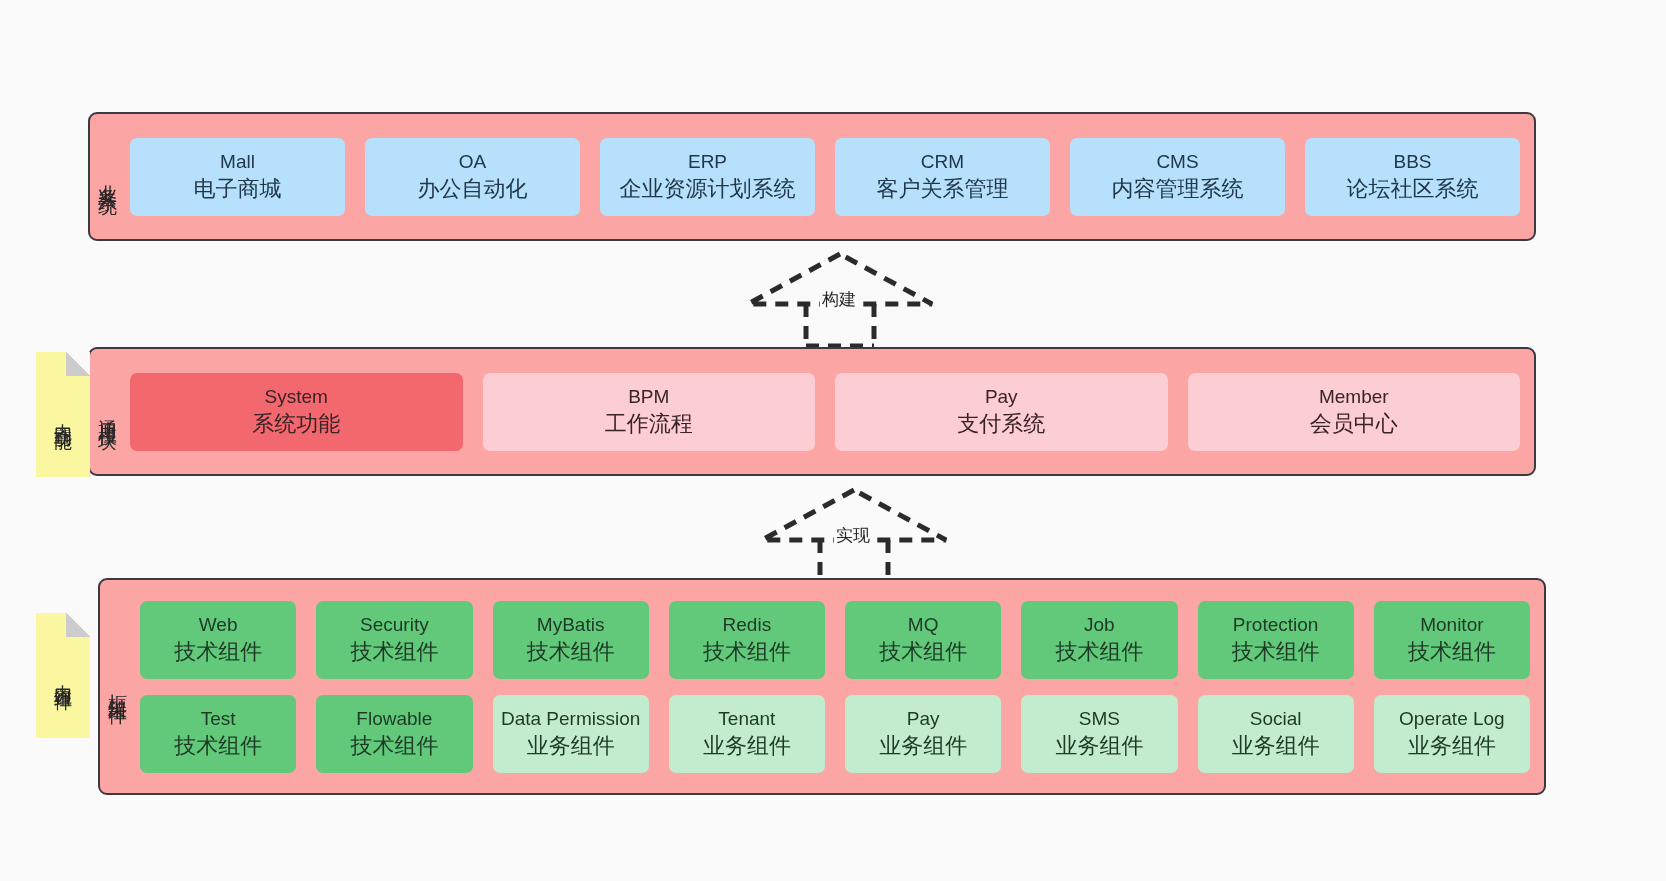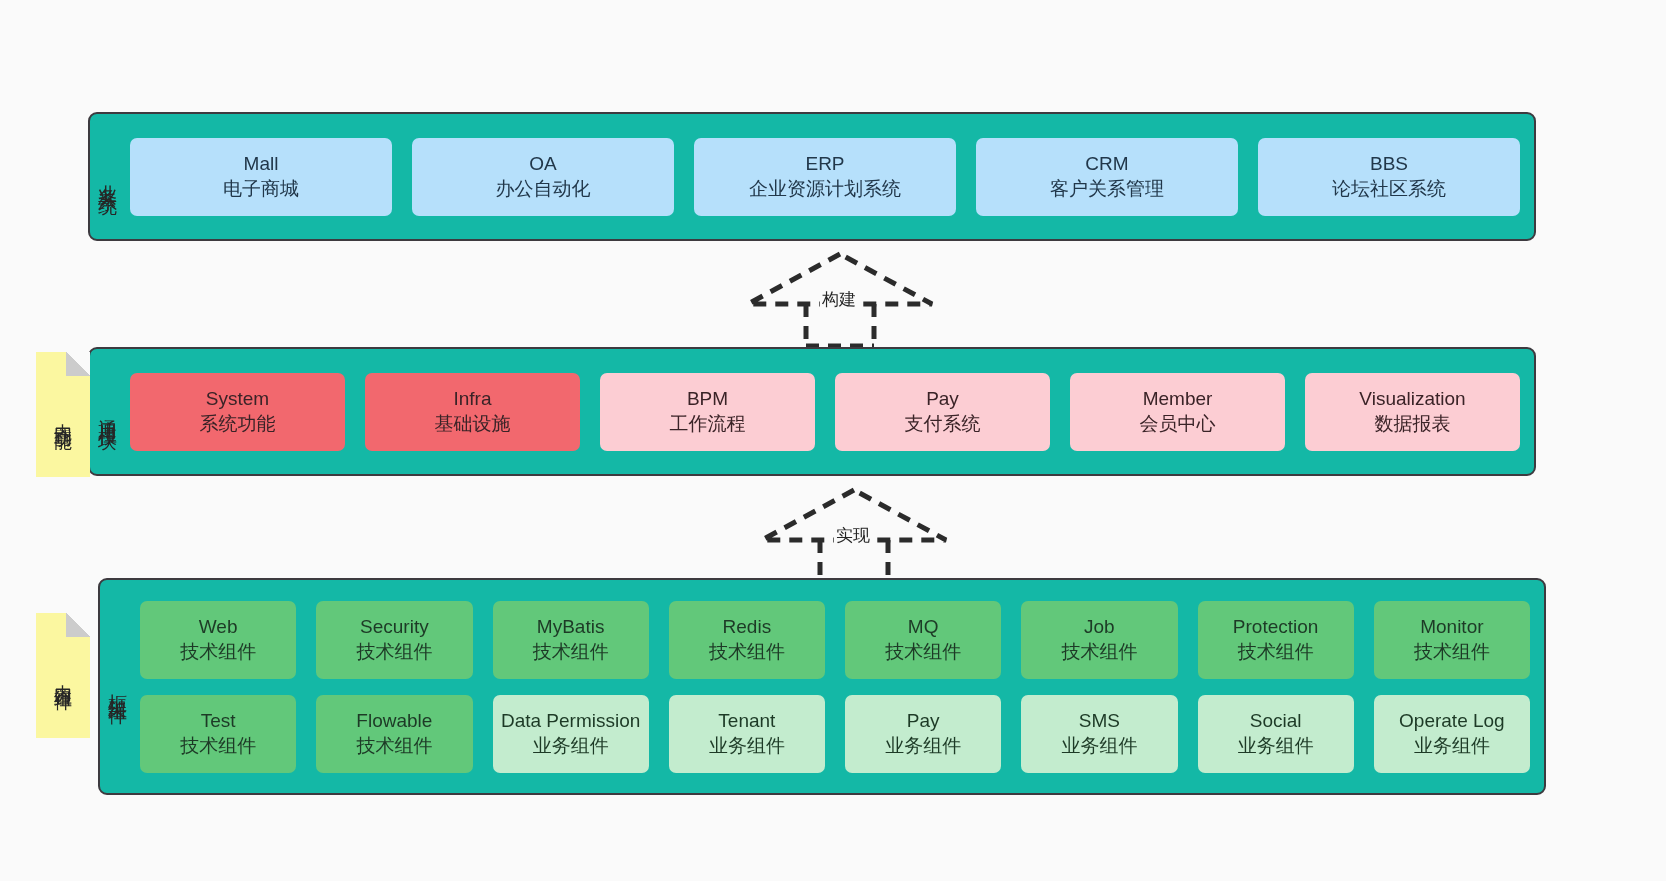--- a/index.html
+++ b/index.html
@@ -17,21 +17,21 @@
   }
 
   .canvas {
     position: absolute;
     inset: 0;
   }
 
   
   .layer {
     position: absolute;
-    background: #14b8a6;
+    background: #fca5a5;
     border: 2px solid #3d3a3f;
     border-radius: 9px;
     box-sizing: border-box;
     display: flex;
     align-items: center;
   }
 
   .layer-title {
     writing-mode: vertical-rl;
     text-orientation: upright;
@@ -71,21 +71,21 @@
     display: flex;
     flex-direction: column;
     align-items: center;
     justify-content: center;
     text-align: center;
     line-height: 1.28;
     box-sizing: border-box;
     padding: 6px 4px;
   }
   .card .t1 { font-size: 19px; }
-  .card .t2 { font-size: 19px; }
+  .card .t2 { font-size: 22px; }
 
   
   .layer-business { left: 88px; top: 112px; width: 1448px; height: 129px; }
   .card-blue { background: #b6e0fb; color: #21374a; height: 78px; }
 
   
   .layer-common { left: 88px; top: 347px; width: 1448px; height: 129px; }
   .card-red   { background: #f26濃; }
   .card-red   { background: #f2686e; color: #3a2327; height: 78px; }
   .card-pink  { background: #fccdd3; color: #3a2327; height: 78px; }
@@ -163,20 +163,24 @@
         </div>
         <div class="card card-blue">
           <span class="t1">ERP</span>
           <span class="t2">企业资源计划系统</span>
         </div>
         <div class="card card-blue">
           <span class="t1">CRM</span>
           <span class="t2">客户关系管理</span>
         </div>
         <div class="card card-blue">
+          <span class="t1">CMS</span>
+          <span class="t2">内容管理系统</span>
+        </div>
+        <div class="card card-blue">
           <span class="t1">BBS</span>
           <span class="t2">论坛社区系统</span>
         </div>
       </div>
     </div>
   </div>
 
   <div class="arrow arrow-build">
     <svg width="188" height="96" viewBox="0 0 188 96">
       <path d="M 94 2 L 2 52 L 186 52 Z" fill="#fafafa" stroke="#2b2b2b" stroke-width="5" stroke-dasharray="13 9" stroke-linecap="butt"></path>
@@ -186,39 +190,31 @@
   </div>
 
   <div class="layer layer-common">
     <div class="layer-title">通用模块</div>
     <div class="layer-body">
       <div class="row">
         <div class="card card-red">
           <span class="t1">System</span>
           <span class="t2">系统功能</span>
         </div>
-        <div class="card card-red">
-          <span class="t1">Infra</span>
-          <span class="t2">基础设施</span>
-        </div>
         <div class="card card-pink">
           <span class="t1">BPM</span>
           <span class="t2">工作流程</span>
         </div>
         <div class="card card-pink">
           <span class="t1">Pay</span>
           <span class="t2">支付系统</span>
         </div>
         <div class="card card-pink">
           <span class="t1">Member</span>
           <span class="t2">会员中心</span>
-        </div>
-        <div class="card card-pink">
-          <span class="t1">Visualization</span>
-          <span class="t2">数据报表</span>
         </div>
       </div>
     </div>
   </div>
 
   <div class="note note-a">
     <span class="note-fold"></span>
     <span class="note-label">内置功能</span>
   </div>
 

